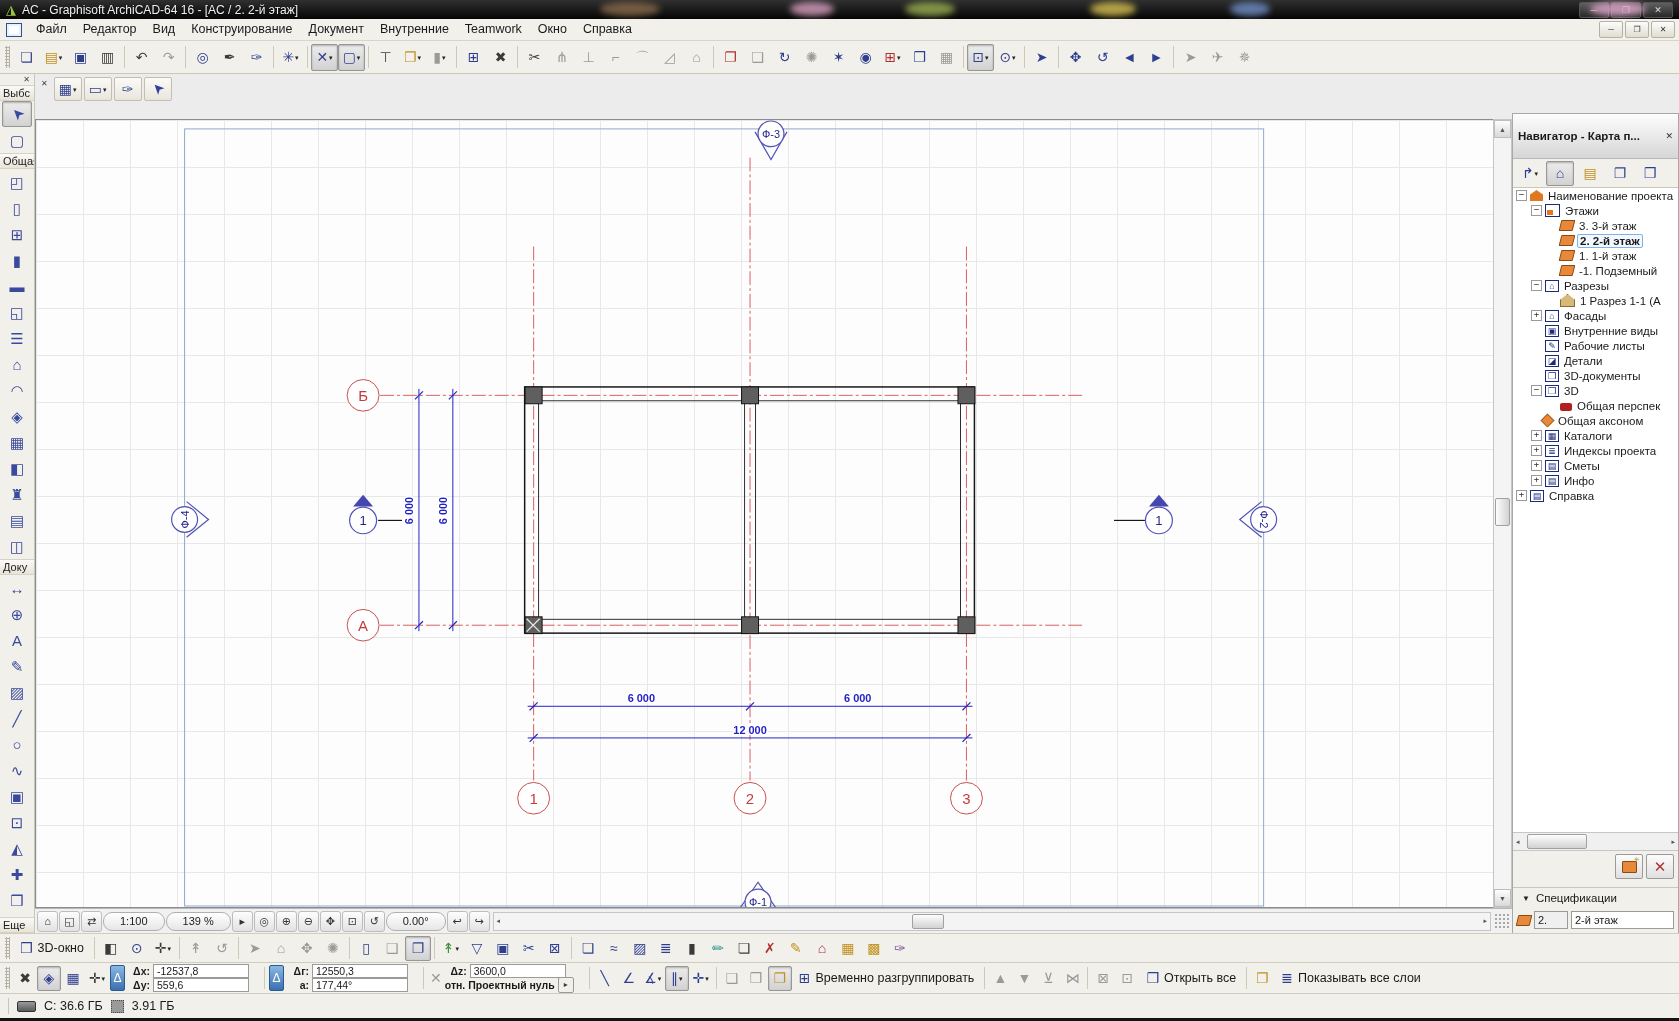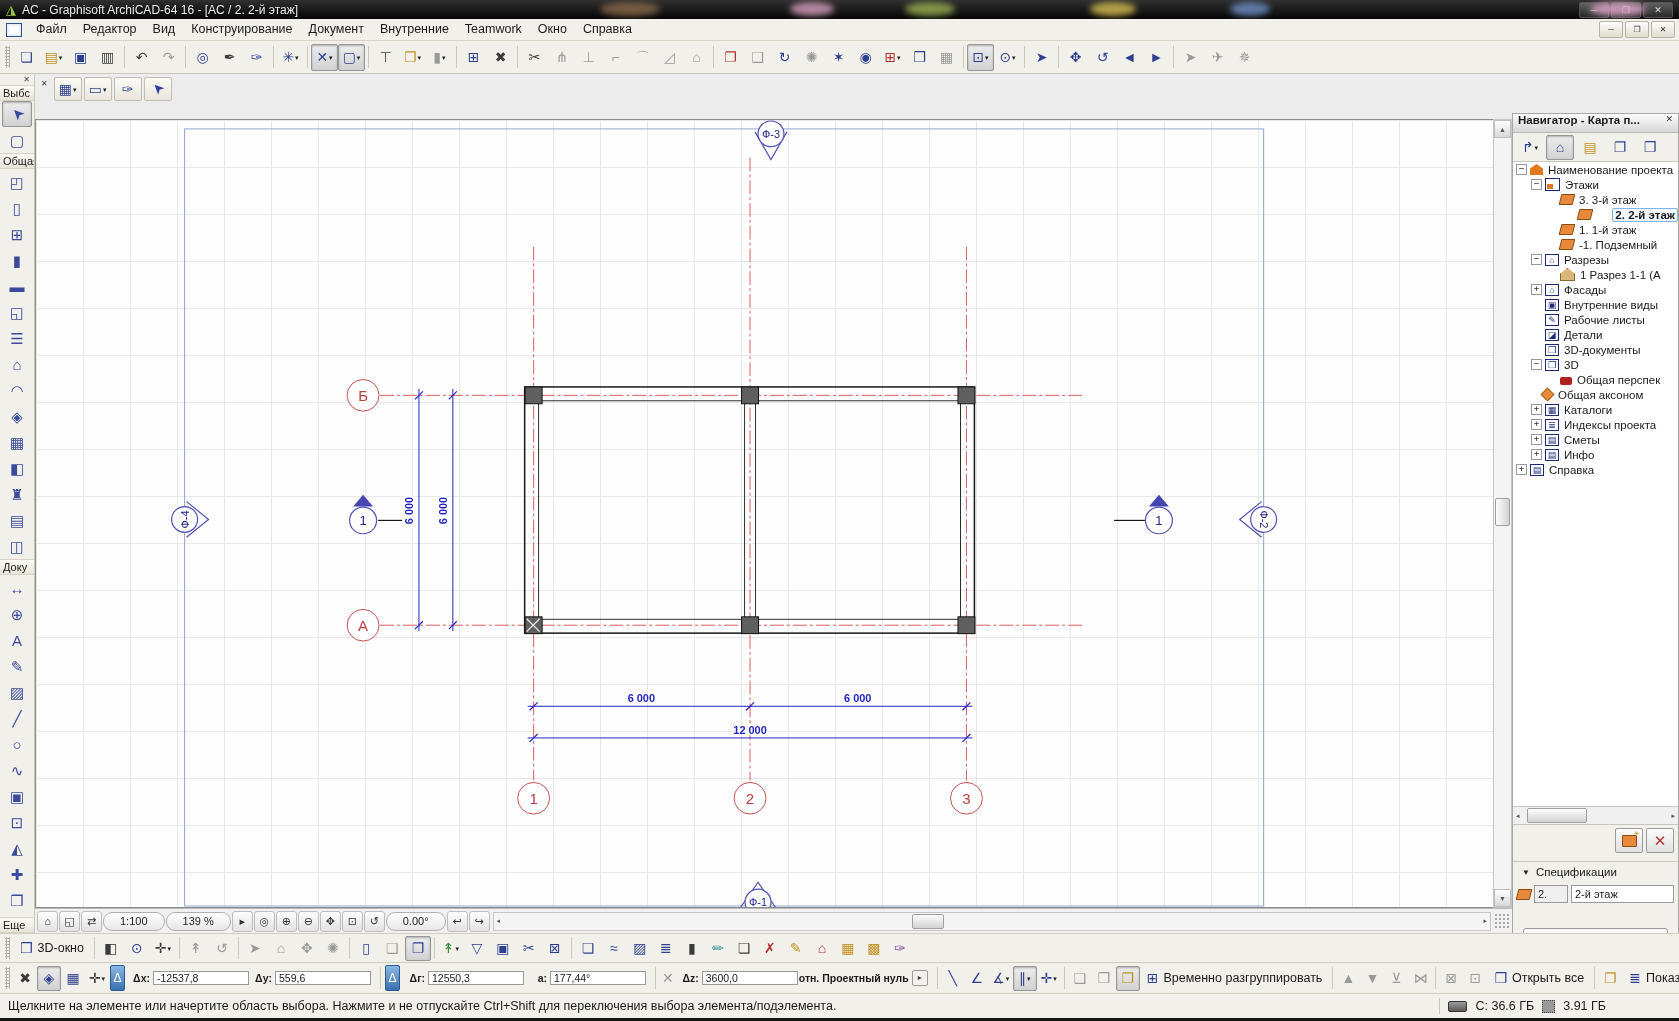--- a/index.html
+++ b/index.html
@@ -84,22 +84,22 @@
   .hscroll{flex:1;height:17px;position:relative;background:#f4f4f4;border:1px solid #c6c6c6;margin:0 2px;
            display:flex;align-items:center;justify-content:space-between;font-size:7px;color:#555;padding:0 3px}
   .hthumb{position:absolute;left:42%;width:30px;top:1px;bottom:1px;border:1px solid #a0a0a0;border-radius:2px;
           background:linear-gradient(#fdfdfd,#d2d2d2)}
   .corner{width:16px;height:16px;background-image:radial-gradient(#a8a8a8 1px,transparent 1.1px);
           background-size:4px 4px;flex:none}
 
   
   .rightcol{width:167px;background:#ececec;display:flex;flex-direction:column;padding-top:39px;flex:none}
   .navpanel{border:1px solid #a8a8a8;background:#f1f0ea;display:flex;flex-direction:column}
-  .navtitle{height:18px;background:linear-gradient(#fdfdfd,#d6d6d6);display:flex;align-items:flex-start;
-            font-weight:bold;font-size:11.5px;padding:0 5px;border-bottom:1px solid #b8b8b8;white-space:nowrap}
+  .navtitle{height:18px;background:linear-gradient(#fdfdfd,#d6d6d6);display:flex;align-items:center;
+            font-weight:bold;font-size:11.5px;padding:13px 5px;border-bottom:1px solid #b8b8b8;white-space:nowrap}
   .navx{margin-left:auto;font-size:9px;color:#333}
   .navtools{height:28px;display:flex;align-items:center;gap:2px;padding:0 3px;border-bottom:1px solid #c9c6ba}
   .navtools .tbtn{min-width:26px;height:23px}
   .tree{background:#fff;height:644px;overflow:hidden;font-size:11.5px}
   .trow{height:15px;display:flex;align-items:center;gap:3px;white-space:nowrap}
   .texp{width:9px;height:9px;border:1px solid #9a9a9a;background:#fff;font-size:9px;line-height:7px;
         text-align:center;color:#333;flex:none;font-family:"DejaVu Sans Mono",monospace}
   .texp.blank{border-color:transparent}
   .ticon{width:13px;height:11px;flex:none;position:relative;font-size:9px;line-height:11px;text-align:center;color:#1b2a7a}
   .ti-box{border:1px solid #1b2a7a;background:#fff;width:12px;height:10px;line-height:10px}
@@ -133,21 +133,21 @@
   
   .row3d{height:28px;background:#f1f0ea;border-top:1px solid #cfccc0;display:flex;align-items:center;padding:0 2px;flex:none}
   .row3d .tbtn{min-width:24px;height:23px}
   .rowcoords{height:30px;background:#f1f0ea;border-top:1px solid #cfccc0;display:flex;align-items:center;
              padding:0 2px;flex:none;font-size:11px}
   .rowcoords .tbtn{min-width:22px;height:23px}
   .lblbtn{display:inline-flex;align-items:center;gap:5px;padding:0 6px;height:23px;font-size:12.5px;
           border:1px solid transparent;border-radius:2px;white-space:nowrap;flex:none}
   .cbadge{width:13px;height:24px;background:linear-gradient(#8ab8e4,#3a70b0);color:#fff;border:1px solid #2a5a90;
           border-radius:2px;font-size:12px;display:flex;align-items:center;justify-content:center;margin:0 3px 0 1px;flex:none}
-  .cpair{display:flex;gap:1px;margin-right:6px}
+  .cpair{display:flex;flex-direction:column;gap:1px;margin-right:12px}
   .crow{display:flex;align-items:center;gap:3px;height:13px}
   .crow b{font-size:10.5px;min-width:22px;text-align:right;white-space:nowrap}
   .cfield{width:88px;height:12px;background:#fff;border:1px solid #9a9a9a;font-size:10.5px;padding:0 3px;
           line-height:12px;white-space:nowrap;overflow:hidden}
   .relbold{font-weight:bold;font-size:10.5px;white-space:nowrap}
   .gravity{font-size:14px;color:#9a9a9a;margin:0 3px;flex:none}
 
   .statusbar{height:24px;background:#f1f0ea;border-top:1px solid #cfccc0;display:flex;align-items:center;
              font-size:12.5px;padding:0 8px;gap:8px;flex:none;white-space:nowrap}
   .disk{width:17px;height:9px;background:linear-gradient(#9a9a9a,#5a5a5a);border:1px solid #333;border-radius:2px;flex:none}
@@ -699,21 +699,21 @@
             <div class="trow" style="padding-left: 18px;">
               <span class="texp">−</span>
               <span class="ticon ti-storeys"></span>
               <span class="tlabel">Этажи</span>
             </div>
             <div class="trow" style="padding-left: 33px;">
               <span class="texp blank"></span>
               <span class="ticon ti-storey"></span>
               <span class="tlabel">3. 3-й этаж</span>
             </div>
-            <div class="trow" style="padding-left: 33px; justify-content: space-between;">
+            <div class="trow" style="padding-left: 33px;">
               <span class="texp blank"></span>
               <span class="ticon ti-storey"></span>
               <span class="tlabel sel">2. 2-й этаж</span>
             </div>
             <div class="trow" style="padding-left: 33px;">
               <span class="texp blank"></span>
               <span class="ticon ti-storey"></span>
               <span class="tlabel">1. 1-й этаж</span>
             </div>
             <div class="trow" style="padding-left: 33px;">
@@ -1055,21 +1055,20 @@
     <span class="tbtn">
         <span class="glyph c-gold">❐</span>
       </span>
     <span class="lblbtn">
       <span class="glyph">≣</span>
       <span>Показывать все слои</span>
     </span>
   </div>
 
   <div class="statusbar">
-    <span style="flex:1;overflow:hidden;text-overflow:ellipsis">Щелкните на элементе или начертите область выбора. Нажмите и не отпускайте Ctrl+Shift для переключения выбора элемента/подэлемента.</span>
     <span class="ssep"></span>
     <span class="disk"></span>
     <span>С: 36.6 ГБ</span>
     <span class="chip"></span>
     <span style="margin-right:65px">3.91 ГБ</span>
   </div>
 
   <div class="bottomstrip"></div>
 </div>
 

